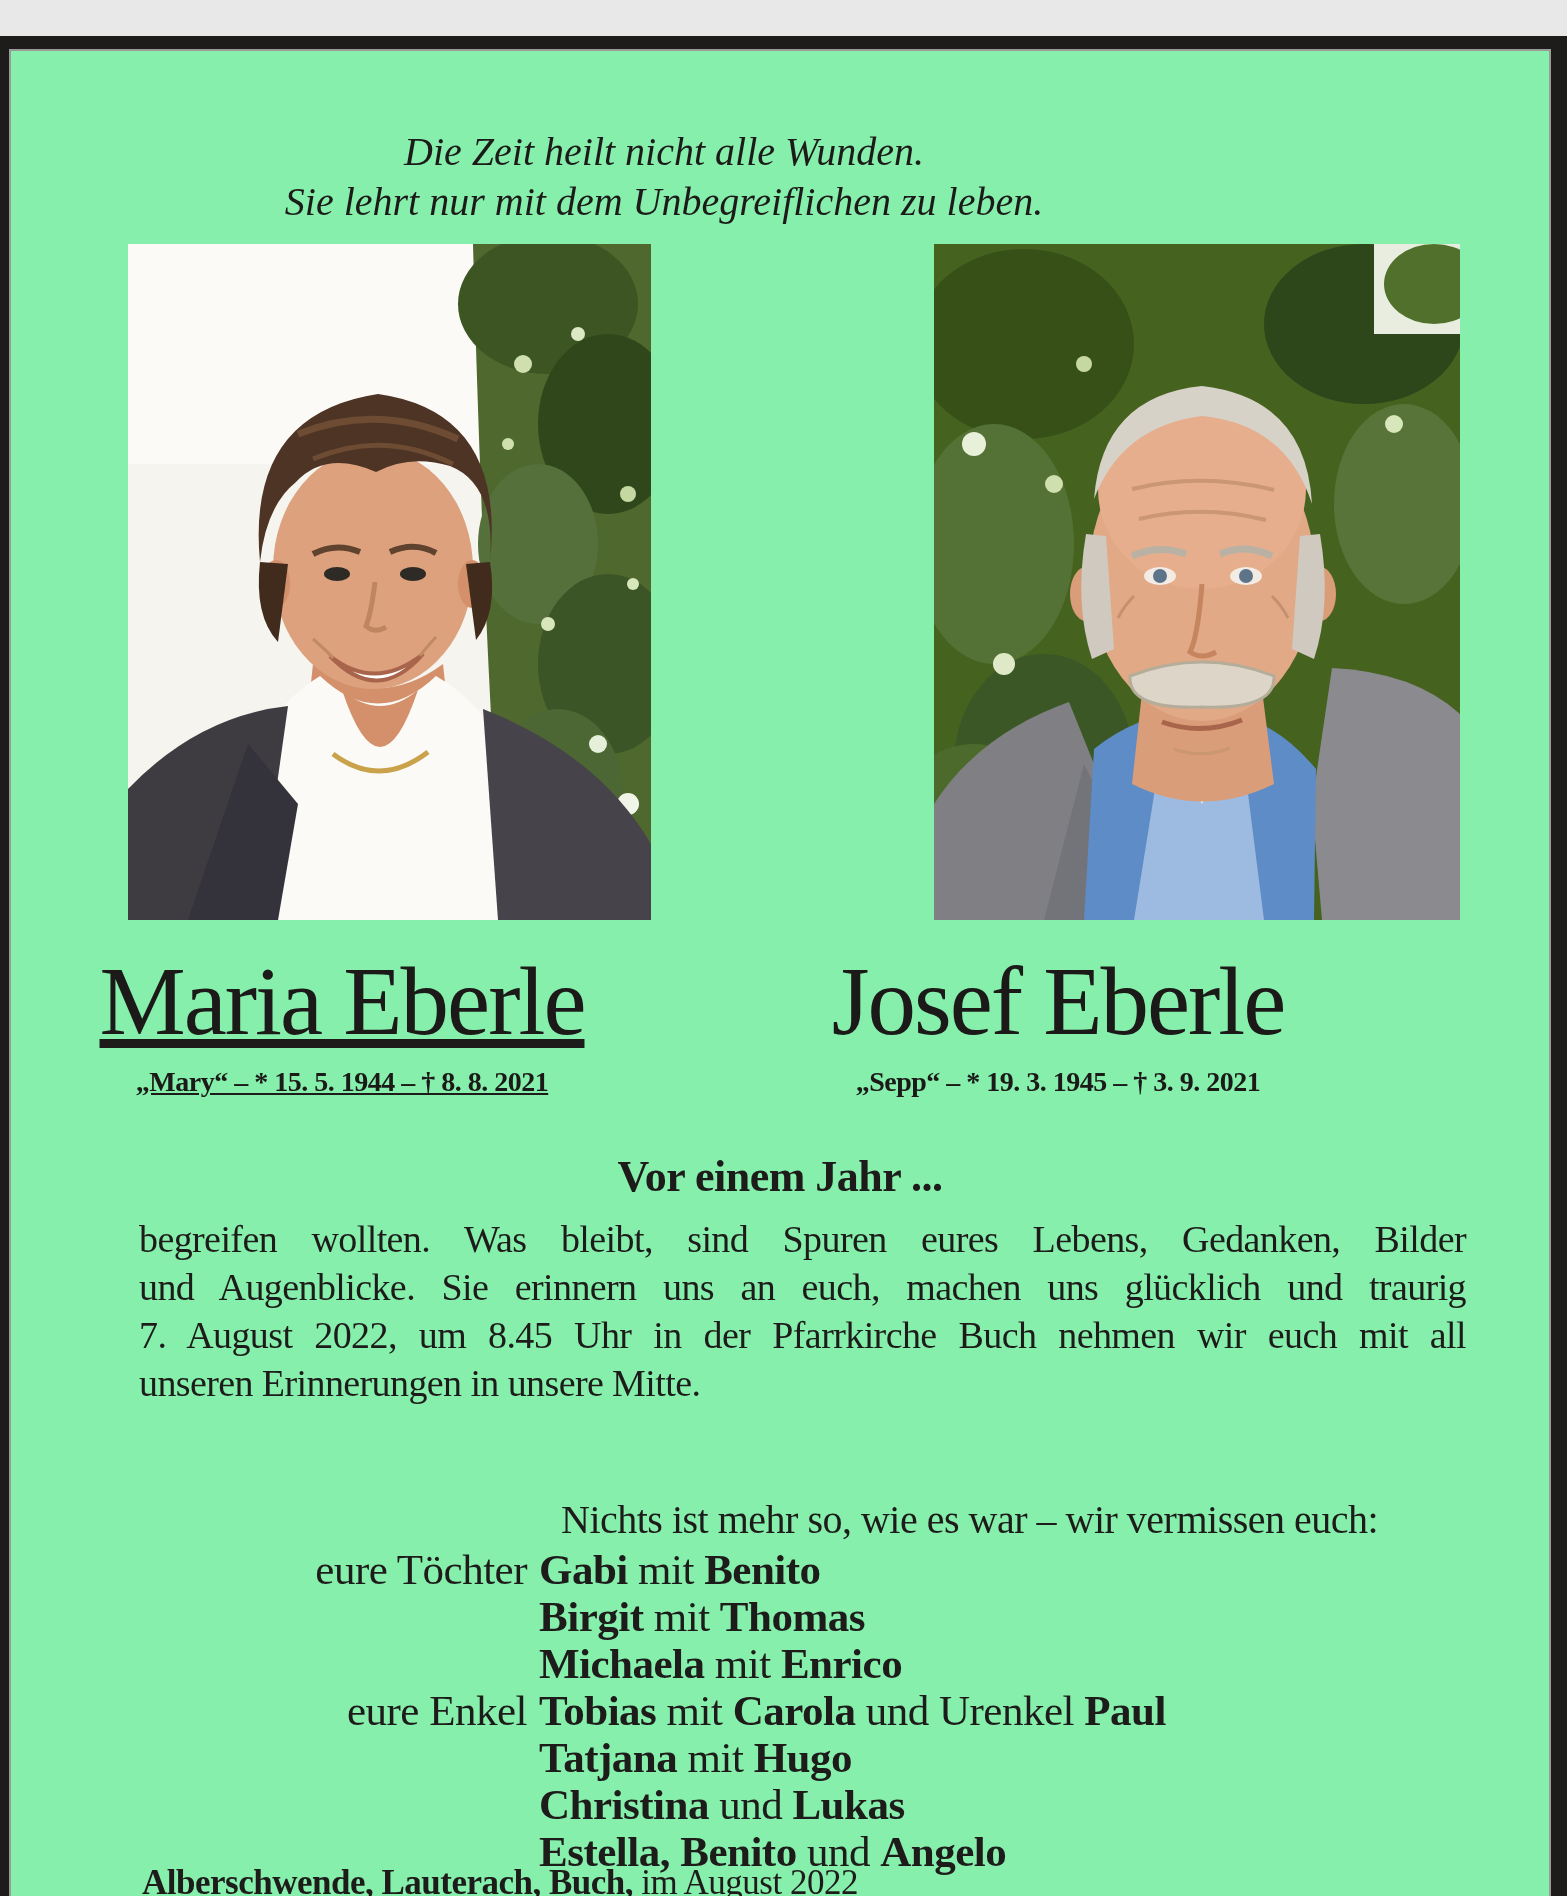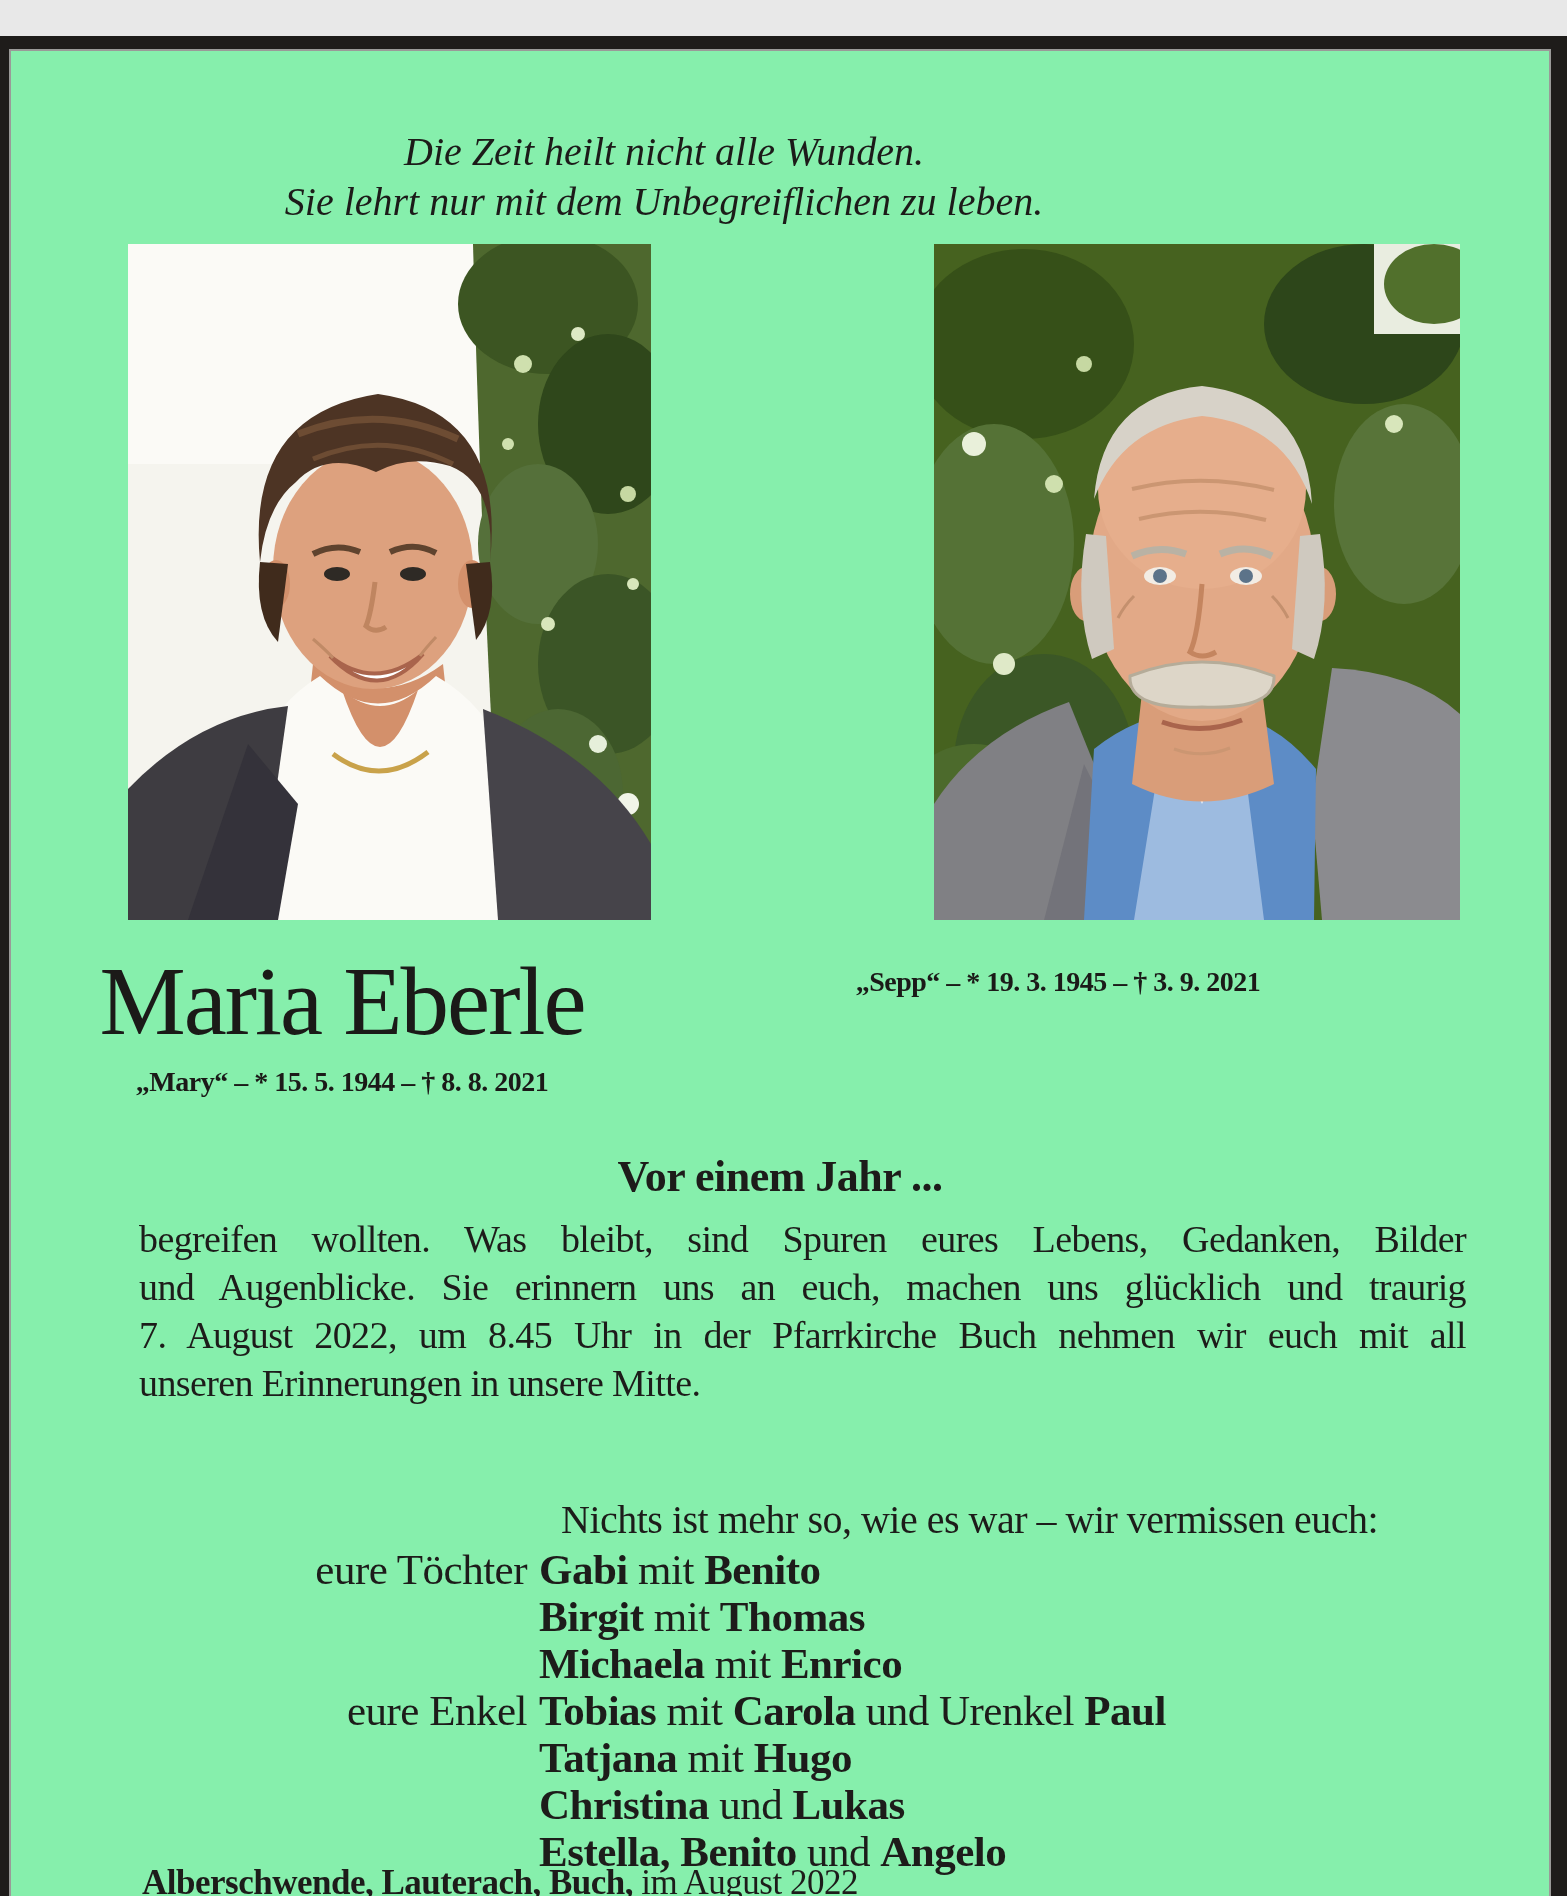--- a/index.html
+++ b/index.html
@@ -24,21 +24,21 @@
     text-align:center;font-style:italic;
     font-size:40px;line-height:50px;color:#1c1b19;
   }
   
   .photo{position:absolute;top:195px;height:676px;overflow:hidden;}
   .photo svg{display:block;width:100%;height:100%;}
   .photo-maria{left:119px;width:523px;}
   .photo-josef{left:925px;width:526px;}
   
   .name-block{position:absolute;text-align:center;white-space:nowrap;}
-  .name-maria{left:33px;width:600px;}
+  .name-maria{left:33px;width:600px;text-decoration:underline;}
   .name-josef{left:749px;width:600px;}
   .person-name{
     position:relative;top:0;
     font-size:97px;line-height:100px;font-weight:500;
     letter-spacing:-2px;color:#1b1a18;
   }
   .person-dates{
     margin-top:14px;
     font-size:28px;font-weight:bold;letter-spacing:-0.5px;color:#1b1a18;
   }
@@ -197,20 +197,21 @@
       <path d="M240,505 Q268,515 296,504" fill="none" stroke="#cb9672" stroke-width="3"></path>
     </svg>
   </div>
 
   <div class="name-block name-maria nb">
     <div class="person-name">Maria Eberle</div>
     <div class="person-dates">„Mary“ – * 15. 5. 1944 – † 8. 8. 2021</div>
   </div>
 
   <div class="name-block name-josef nb">
+    <div class="person-name">Josef Eberle</div>
     <div class="person-dates">„Sepp“ – * 19. 3. 1945 – † 3. 9. 2021</div>
   </div>
 
   <div class="memorial-heading">Vor einem Jahr ...</div>
 
   <div class="memorial-body">
       <div class="body-line just">begreifen wollten. Was bleibt, sind Spuren eures Lebens, Gedanken, Bilder</div>
       <div class="body-line just">und Augenblicke. Sie erinnern uns an euch, machen uns glücklich und traurig</div>
       <div class="body-line just">7. August 2022, um 8.45 Uhr in der Pfarrkirche Buch nehmen wir euch mit all</div>
       <div class="body-line">unseren Erinnerungen in unsere Mitte.</div>

